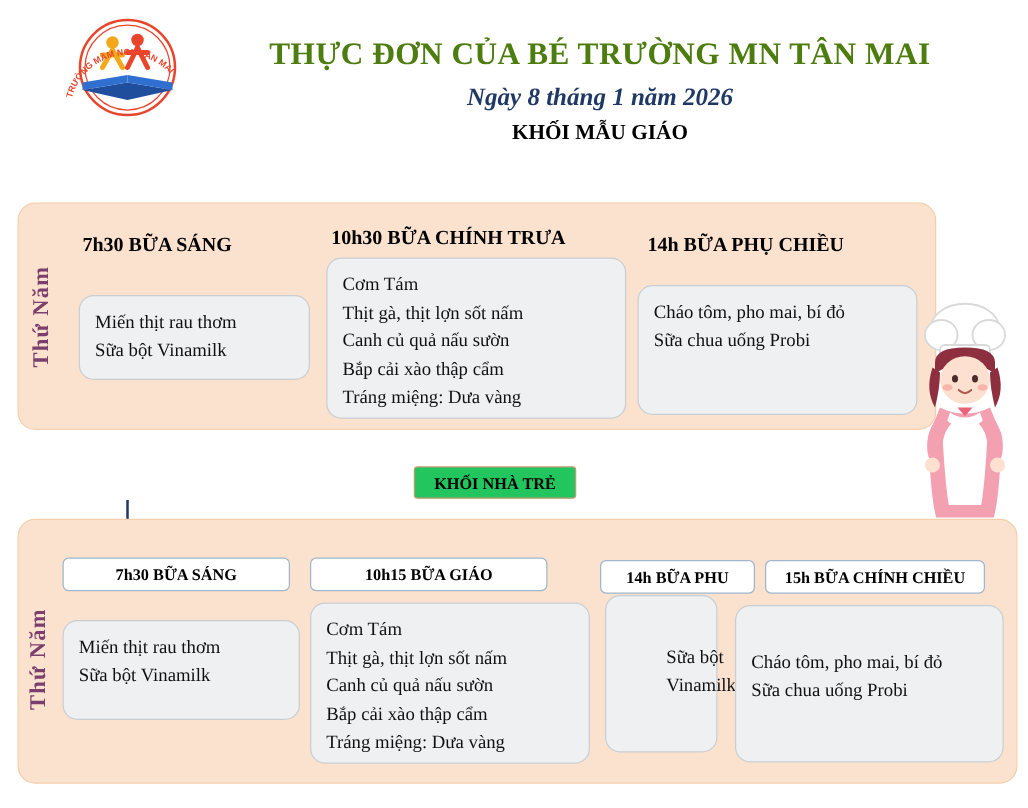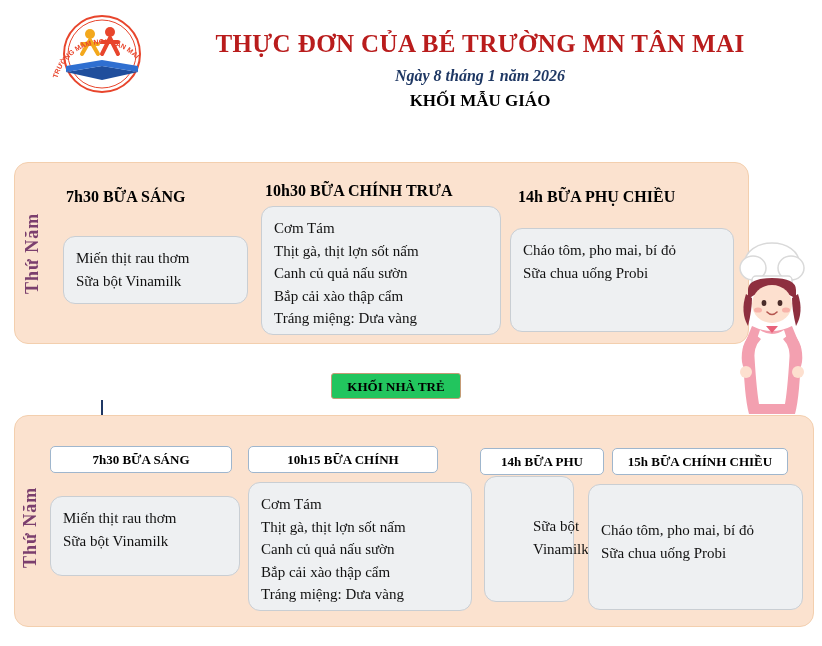--- a/index.html
+++ b/index.html
@@ -33,30 +33,30 @@
     position: absolute;
     left: 170px;
     top: 30px;
     width: 620px;
     text-align: center;
   }
   .main-title {
     font-family: "Liberation Serif", serif;
     font-weight: bold;
     font-size: 25px;
-    color: #b91c1c;
+    color: #4d7c0f;
     letter-spacing: .4px;
     white-space: nowrap;
   }
   .sub-date {
     margin-top: 9px;
     font-family: "Liberation Serif", serif;
     font-weight: bold;
     font-style: italic;
-    font-size: 16px;
+    font-size: 20px;
     color: #1f3864;
   }
   .section-title {
     margin-top: 6px;
     font-family: "Liberation Serif", serif;
     font-weight: bold;
     font-size: 17px;
     color: #000000;
   }
 
@@ -248,21 +248,21 @@
 <div class="panel" id="panel-nha-tre"></div>
 
 <div class="day-label" id="day-label-nt">Thứ Năm</div>
 
 <div class="meal-head-box" style="left:50px; top:446px; width:182px; height:27px;">7h30 BỮA SÁNG</div>
 <div class="card" style="left:50px; top:496px; width:190px; height:80px;">
   <div class="line">Miến thịt rau thơm</div>
   <div class="line">Sữa bột Vinamilk</div>
 </div>
 
-<div class="meal-head-box" style="left:248px; top:446px; width:190px; height:27px;">10h15 BỮA CHÍNH</div>
+<div class="meal-head-box" style="left:248px; top:446px; width:190px; height:27px;">10h15 BỮA GIÁO</div>
 <div class="card" style="left:248px; top:482px; width:224px; height:129px;">
   <div class="line">Cơm Tám</div>
   <div class="line">Thịt gà, thịt lợn sốt nấm</div>
   <div class="line">Canh  củ quả nấu sườn</div>
   <div class="line">Bắp cải xào thập cẩm</div>
   <div class="line">Tráng miệng: Dưa vàng</div>
 </div>
 
 <div class="meal-head-box" style="left:480px; top:448px; width:124px; height:27px;">14h BỮA PHU</div>
 <div class="card center" style="left:484px; top:476px; width:90px; height:126px;padding-left:48px;">

